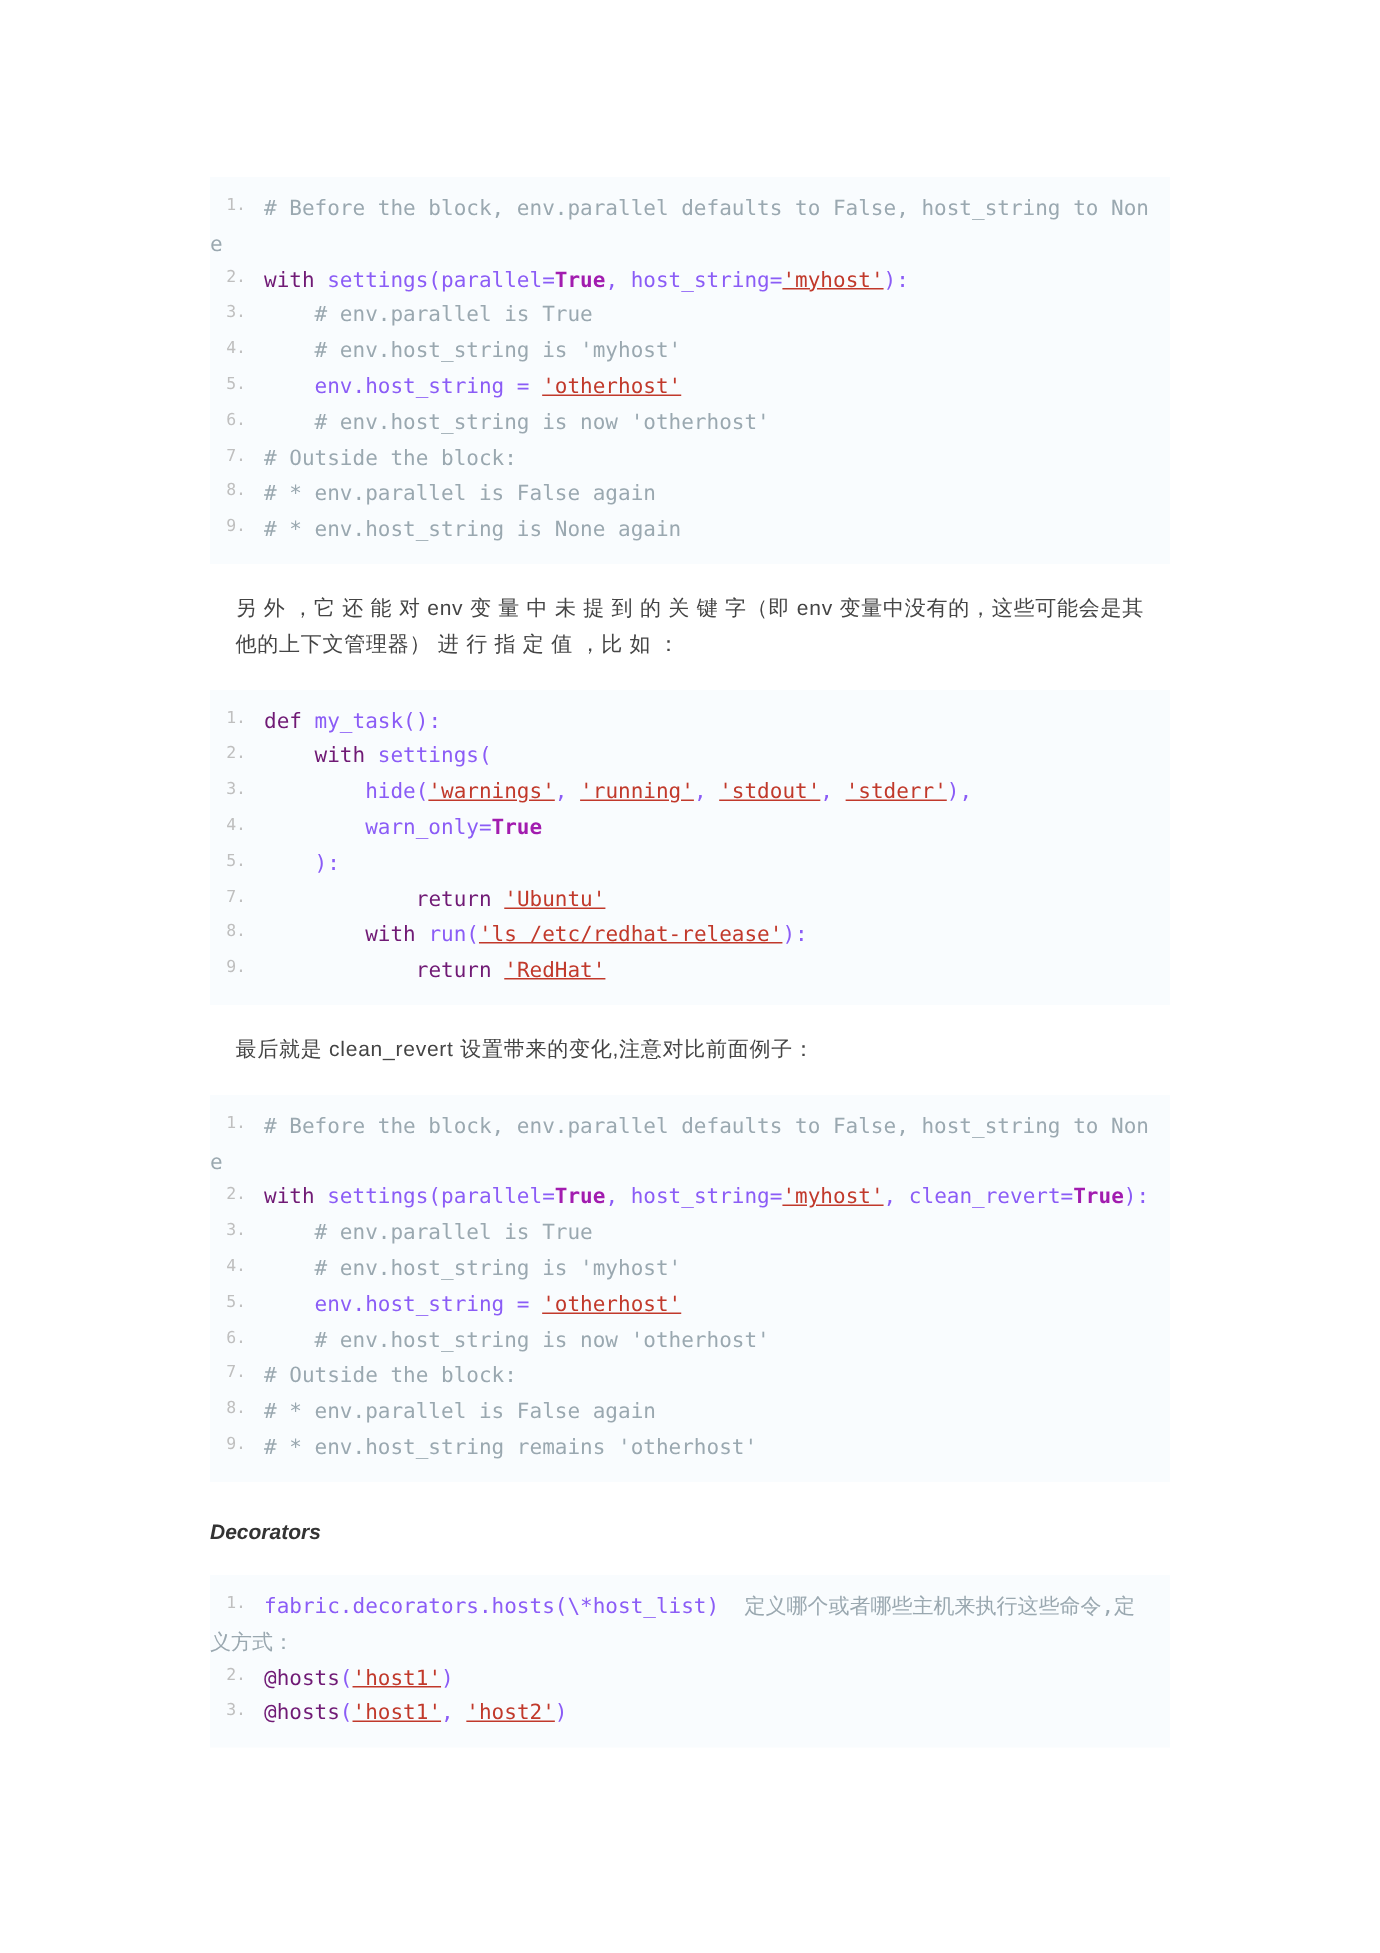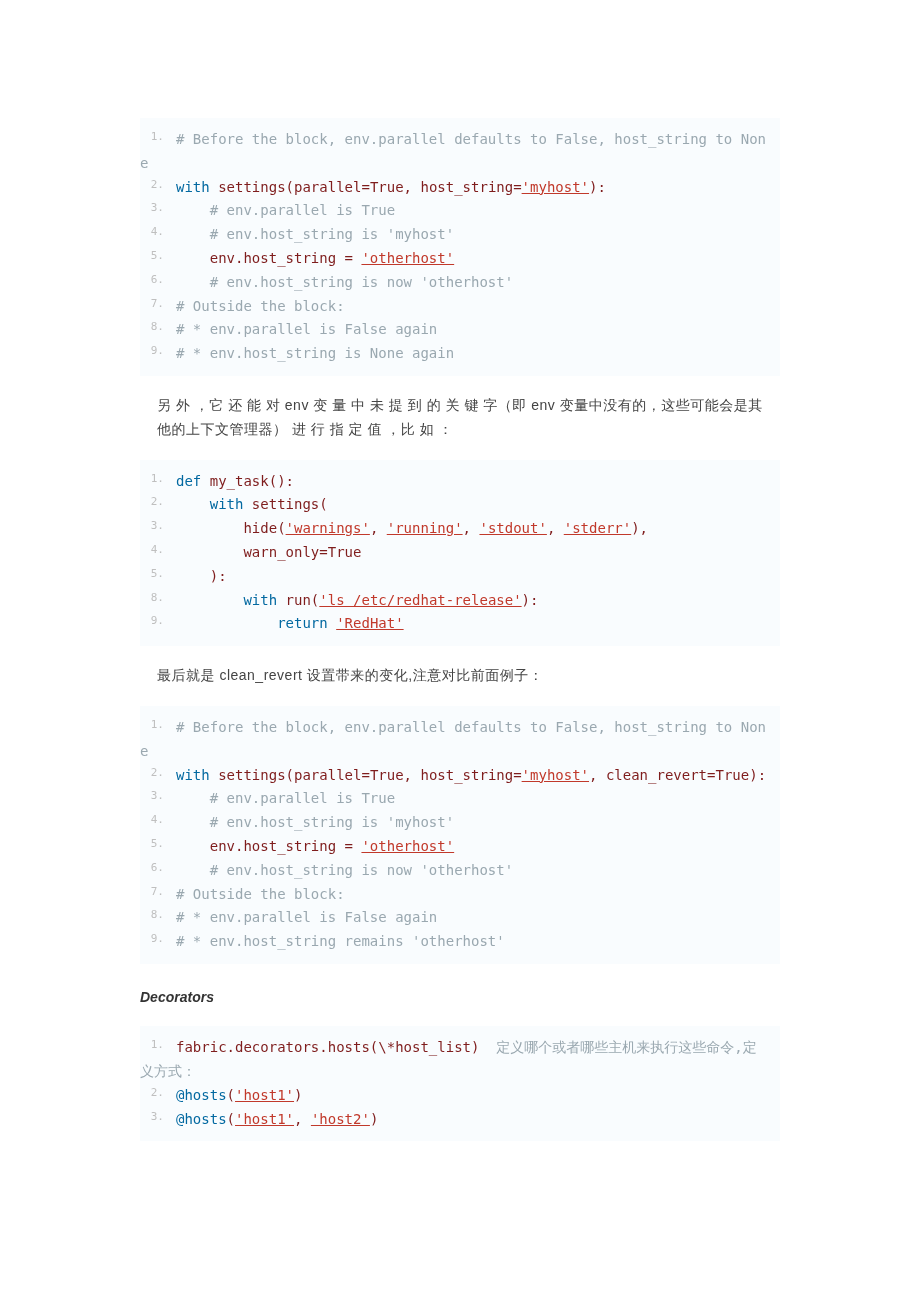--- a/index.html
+++ b/index.html
@@ -29,25 +29,25 @@
     font-size: 11px;
     margin-right: 12px;
     user-select: none;
     vertical-align: top;
   }
   .code-line {
     white-space: pre-wrap;
     word-break: break-all;
   }
   .code-text { color: #555; }
-  .kw   { color: #0369a1; text-align: right; }
+  .kw   { color: #701a75; text-align: right; }
   .str  { color: #c1392b; text-decoration: underline; }
   .com  { color: #9aa8b0; }
-  .lit  { color: #7f1d1d; }
-  .pun  { color: #7f1d1d; }
+  .lit  { color: #a21caf; font-weight: bold; }
+  .pun  { color: #8b5cf6; }
   .prose {
     font-size: 14px;
     color: #444;
     line-height: 1.7;
     margin: 14px 17px;
     letter-spacing: 0.5px;
   }
   .prose-b {
     font-weight: bold;
     color: #333;
@@ -72,20 +72,21 @@
   </div>
 
 <div class="prose">另 外 ，它 还 能 对 env 变 量 中 未 提 到 的 关 键 字（即 env 变量中没有的，这些可能会是其他的上下文管理器） 进 行 指 定 值 ，比 如 ：</div>
 
 <div class="code-block" id="cb2">
     <div class="row"><span class="ln">1.</span><span class="code-line code-text"><span class="kw">def</span><span class="pun"> my_task():</span></span></div>
     <div class="row"><span class="ln">2.</span><span class="code-line code-text"><span class="pun">    </span><span class="kw">with</span><span class="pun"> settings(</span></span></div>
     <div class="row"><span class="ln">3.</span><span class="code-line code-text"><span class="pun">        hide(</span><span class="str">'warnings'</span><span class="pun">, </span><span class="str">'running'</span><span class="pun">, </span><span class="str">'stdout'</span><span class="pun">, </span><span class="str">'stderr'</span><span class="pun">),</span></span></div>
     <div class="row"><span class="ln">4.</span><span class="code-line code-text"><span class="pun">        warn_only=</span><span class="lit">True</span></span></div>
     <div class="row"><span class="ln">5.</span><span class="code-line code-text"><span class="pun">    ):</span></span></div>
+    <div class="row"><span class="ln">7.</span><span class="code-line code-text"><span class="pun">            </span><span class="kw">return</span><span class="pun"> </span><span class="str">'Ubuntu'</span></span></div>
     <div class="row"><span class="ln">8.</span><span class="code-line code-text"><span class="pun">        </span><span class="kw">with</span><span class="pun"> run(</span><span class="str">'ls /etc/redhat-release'</span><span class="pun">):</span></span></div>
     <div class="row"><span class="ln">9.</span><span class="code-line code-text"><span class="pun">            </span><span class="kw">return</span><span class="pun"> </span><span class="str">'RedHat'</span></span></div>
   </div>
 
 <div class="prose">最后就是 clean_revert 设置带来的变化,注意对比前面例子：</div>
 
 <div class="code-block" id="cb3">
     <div class="row"><span class="ln">1.</span><span class="code-line code-text"><span class="com"># Before the block, env.parallel defaults to False, host_string to None</span></span></div>
     <div class="row"><span class="ln">2.</span><span class="code-line code-text"><span class="kw">with</span><span class="pun"> settings(parallel=</span><span class="lit">True</span><span class="pun">, host_string=</span><span class="str">'myhost'</span><span class="pun">, clean_revert=</span><span class="lit">True</span><span class="pun">):</span></span></div>
     <div class="row"><span class="ln">3.</span><span class="code-line code-text"><span class="pun">    </span><span class="com"># env.parallel is True</span></span></div>

